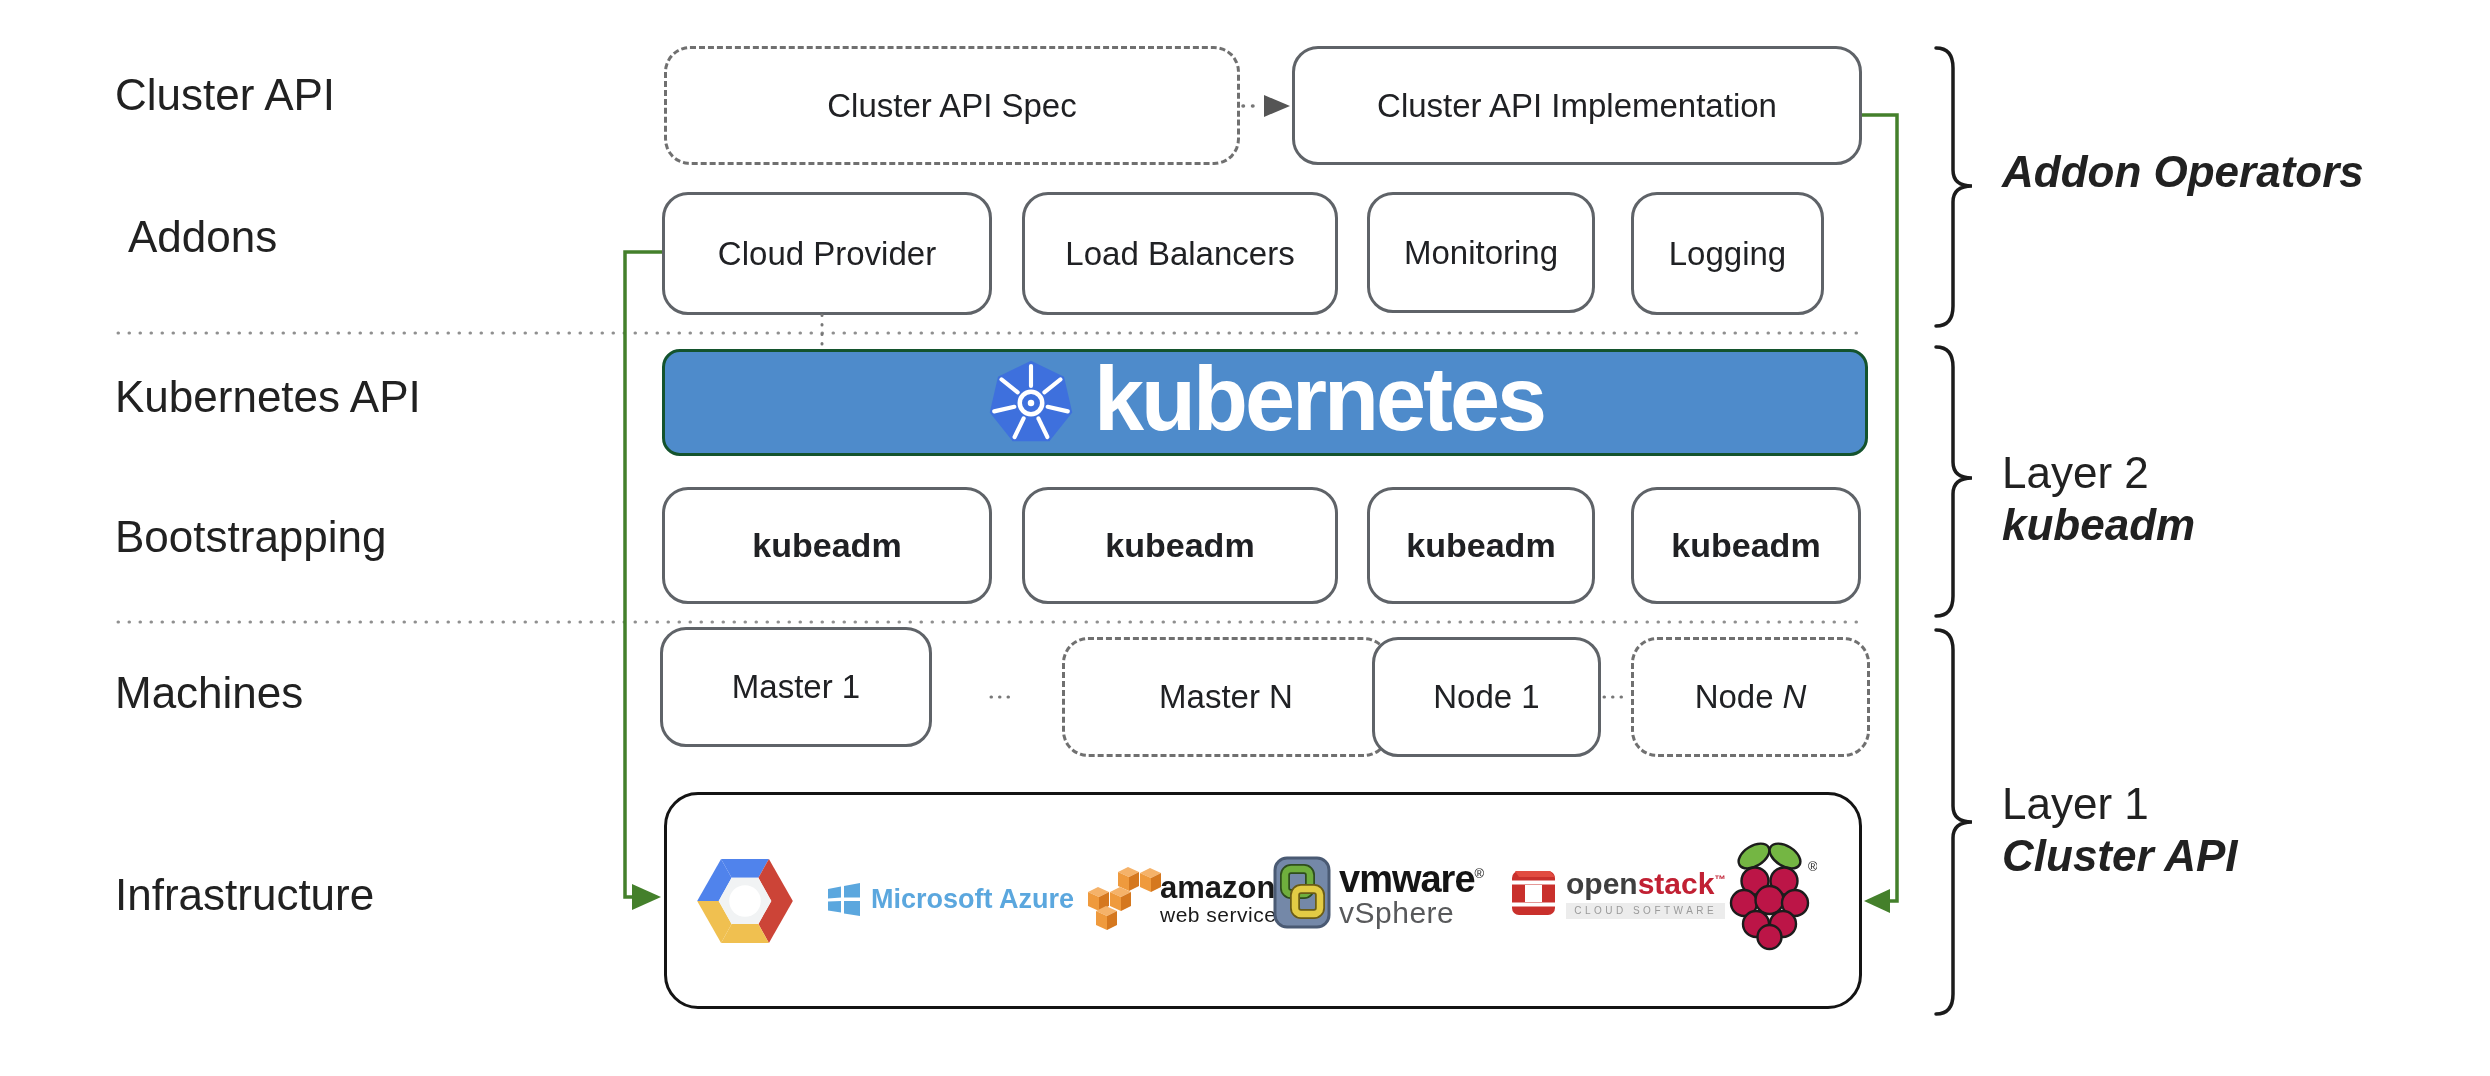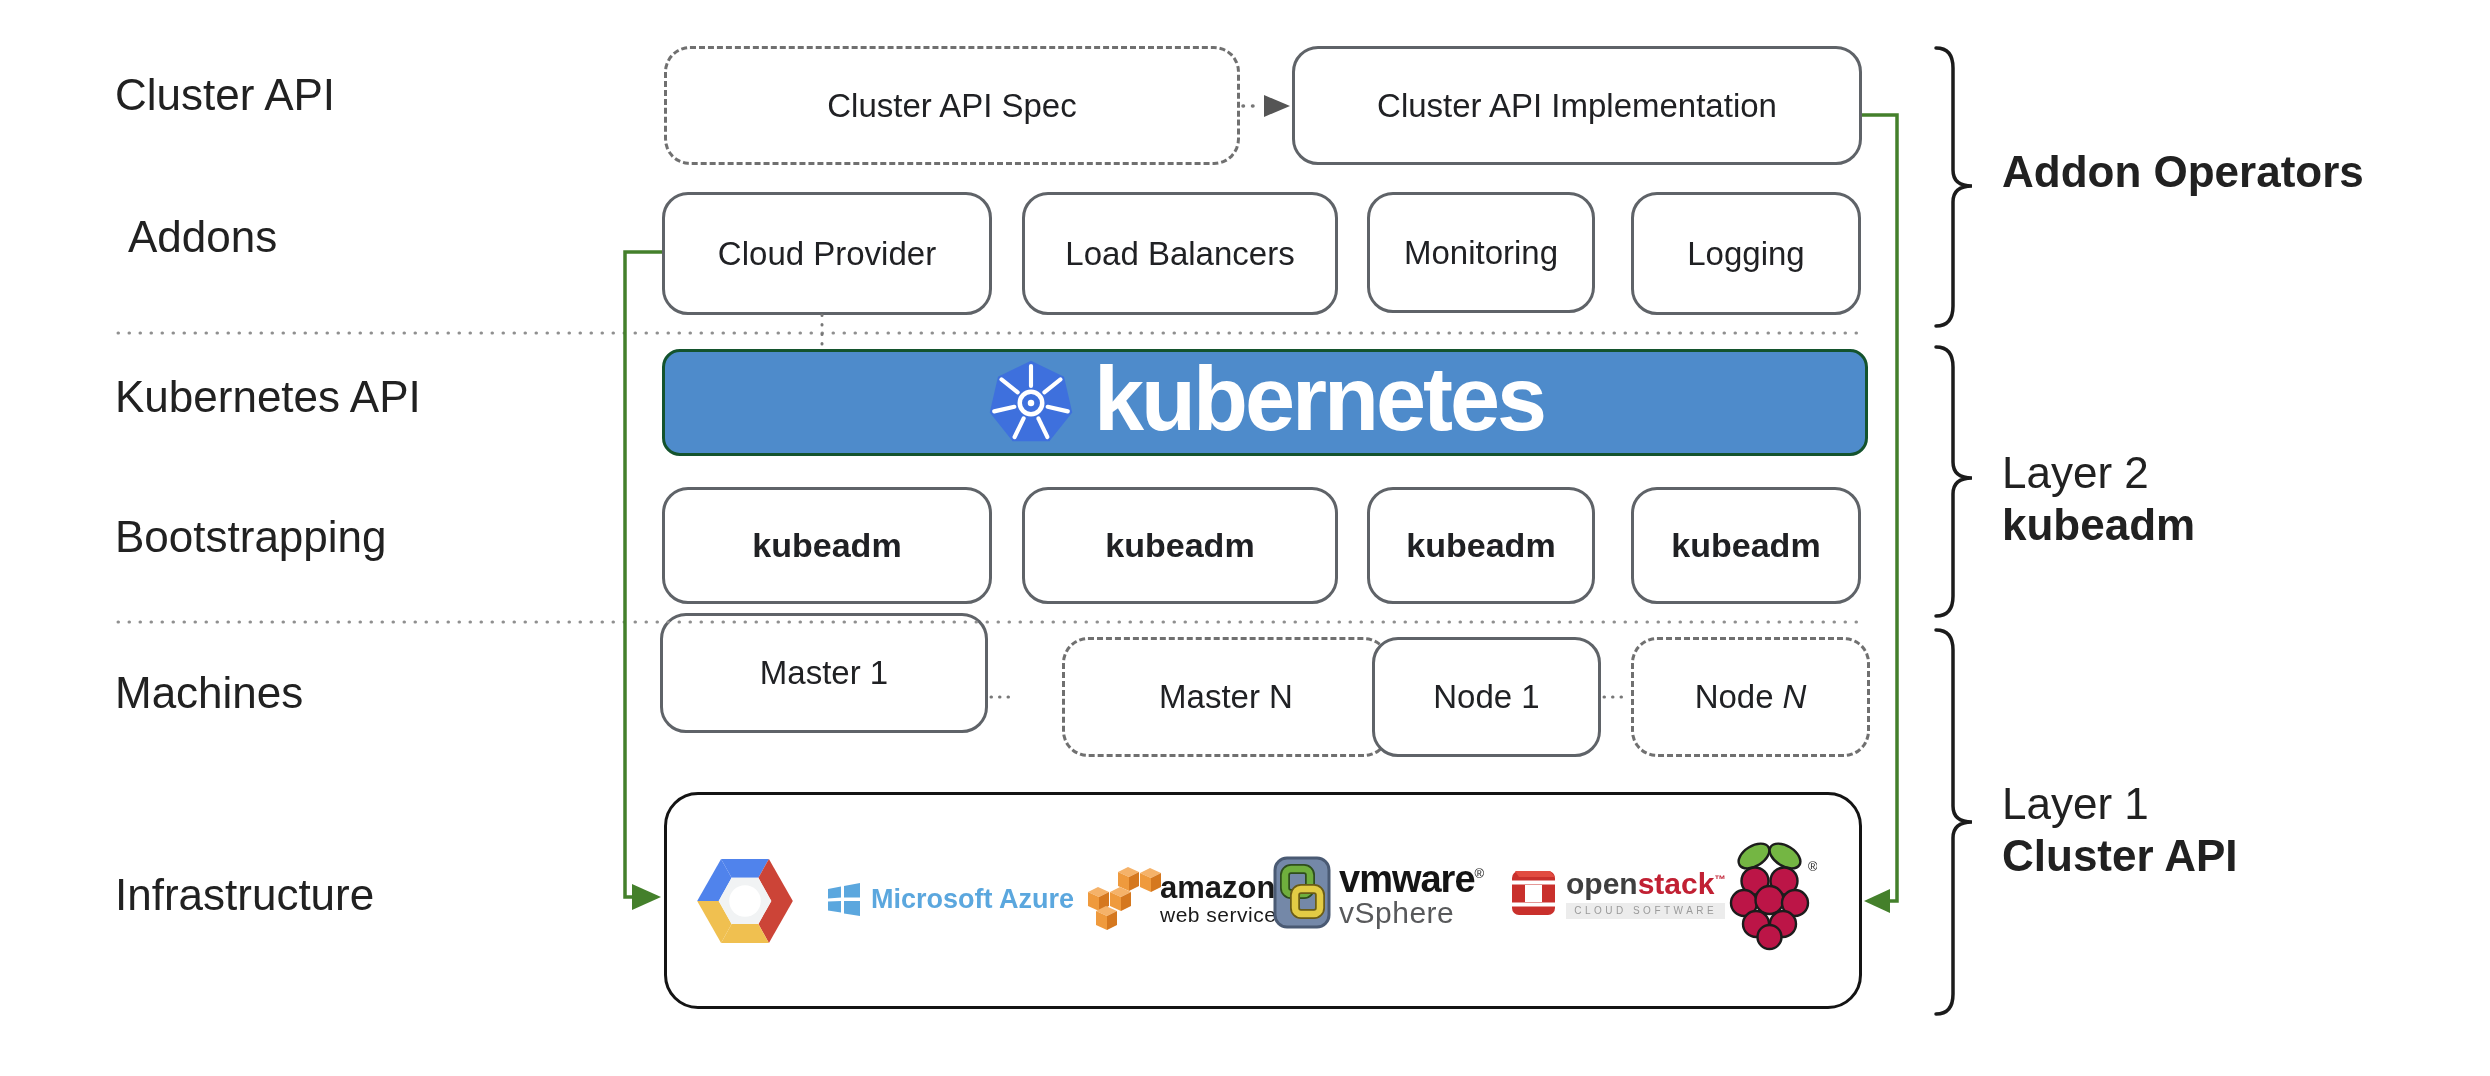--- a/index.html
+++ b/index.html
@@ -42,42 +42,42 @@
   .vmw-text .l1 sup{font-size:13px;}
   .vmw-text .l2{font-size:30px;color:#58595b;line-height:32px;letter-spacing:0.5px;}
   .os-text{margin-left:8px;line-height:1;}
   .os-text .l1{font-size:30px;font-weight:700;line-height:30px;white-space:nowrap;}
   .os-text .l1 .open{color:#3f3f3f;}
   .os-text .l1 .stack{color:#c12033;}
   .os-text .l1 sup{font-size:11px;color:#c12033;}
   .os-text .l2{margin-top:4px;background:#ececec;color:#9a9a9a;font-size:10px;
     letter-spacing:3.5px;text-align:center;padding:3px 2px;white-space:nowrap;}
   .layer-label{position:absolute;left:2002px;font-size:44px;line-height:52px;color:#212121;white-space:nowrap;z-index:2;}
-  .layer-label .bold{font-weight:bold;}
+  .layer-label .bold{font-weight:bold;font-style:italic;}
   #overlay{position:absolute;left:0;top:0;z-index:4;pointer-events:none;}
 </style>
 </head>
 <body>
 
 <div id="canvas">
 
   <div class="row-label" style="left:115px;top:70px">Cluster API</div>
   <div class="row-label" style="left:128px;top:212px">Addons</div>
   <div class="row-label" style="left:115px;top:372px">Kubernetes API</div>
   <div class="row-label" style="left:115px;top:512px">Bootstrapping</div>
   <div class="row-label" style="left:115px;top:668px">Machines</div>
   <div class="row-label" style="left:115px;top:870px">Infrastructure</div>
 
   <div class="box dashed" style="left:664px;top:46px;width:576px;height:119px">Cluster API Spec</div>
   <div class="box" style="left:1292px;top:46px;width:570px;height:119px">Cluster API Implementation</div>
 
   <div class="box" style="left:662px;top:192px;width:330px;height:123px">Cloud Provider</div>
   <div class="box" style="left:1022px;top:192px;width:316px;height:123px">Load Balancers</div>
   <div class="box" style="left:1367px;top:192px;width:228px;height:121px">Monitoring</div>
-  <div class="box" style="left:1631px;top:192px;width:230px;height:123px">Logging</div>
+  <div class="box" style="left:1631px;top:192px;width:193px;height:123px">Logging</div>
 
   <div id="banner">
     <svg width="90" height="90" viewBox="0 0 100 100">
       <polygon points="50,3 86.7,20.7 95.8,60.5 70.4,92.4 29.6,92.4 4.2,60.5 13.3,20.7" fill="#3e70dd"></polygon>
       <g stroke="#ffffff" stroke-width="4.6" stroke-linecap="round" fill="none">
         <circle cx="50" cy="50" r="12.5" stroke-width="5"></circle>
         <line x1="50" y1="31" x2="50" y2="9"></line>
         <line x1="64.8" y1="38.1" x2="82.8" y2="23.8"></line>
         <line x1="68.5" y1="54.2" x2="90.9" y2="59.3"></line>
         <line x1="58.2" y1="67.1" x2="68.2" y2="87.8"></line>
@@ -88,21 +88,21 @@
       <circle cx="50" cy="50" r="3.6" fill="#ffffff"></circle>
     </svg>
     <span class="wordmark">kubernetes</span>
   </div>
 
   <div class="box bold" style="left:662px;top:487px;width:330px;height:117px">kubeadm</div>
   <div class="box bold" style="left:1022px;top:487px;width:316px;height:117px">kubeadm</div>
   <div class="box bold" style="left:1367px;top:487px;width:228px;height:117px">kubeadm</div>
   <div class="box bold" style="left:1631px;top:487px;width:230px;height:117px">kubeadm</div>
 
-  <div class="box" style="left:660px;top:613px;width:328px;height:120px">Master 1</div>
+  <div class="box" style="left:660px;top:627px;width:272px;height:120px">Master 1</div>
   <div class="box dashed" style="left:1062px;top:637px;width:328px;height:120px">Master N</div>
   <div class="box" style="left:1372px;top:637px;width:229px;height:120px">Node 1</div>
   <div class="box dashed" style="left:1631px;top:637px;width:239px;height:120px">
     <span>Node</span>
       <span class="italic">N</span>
   </div>
 
   <div id="infra">
 
     <div class="logo" style="left:30px;top:62px">

